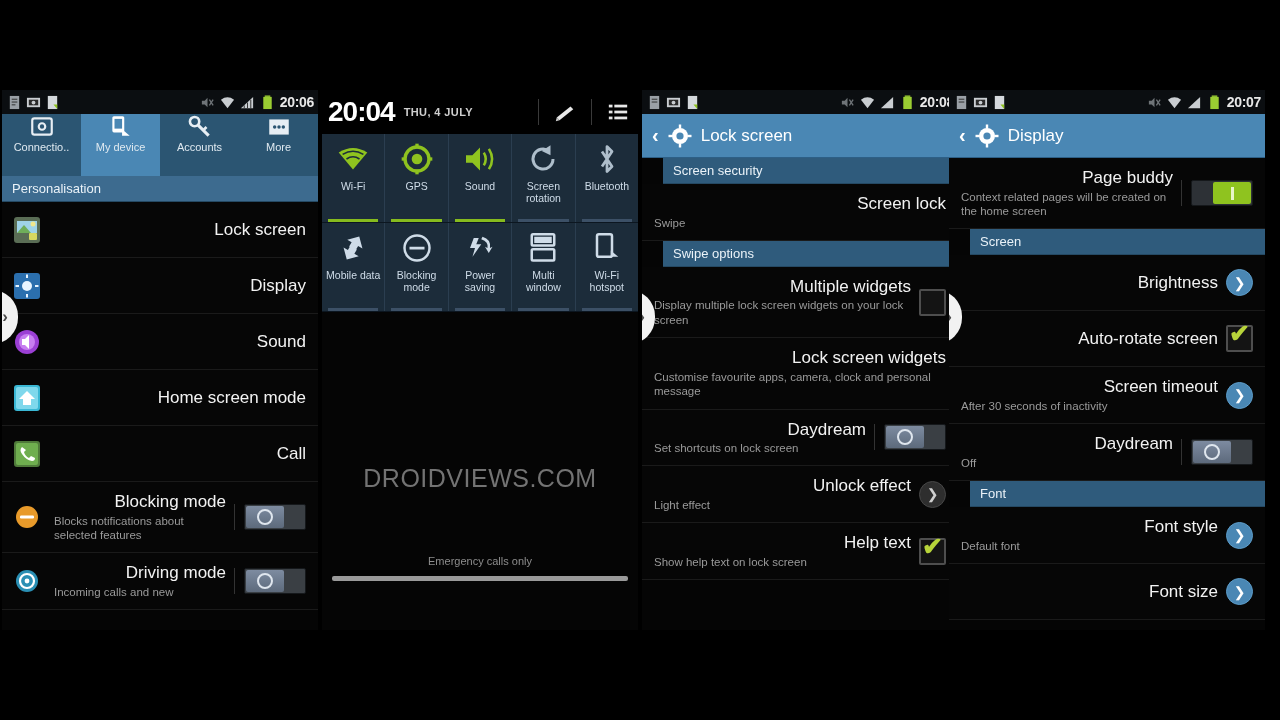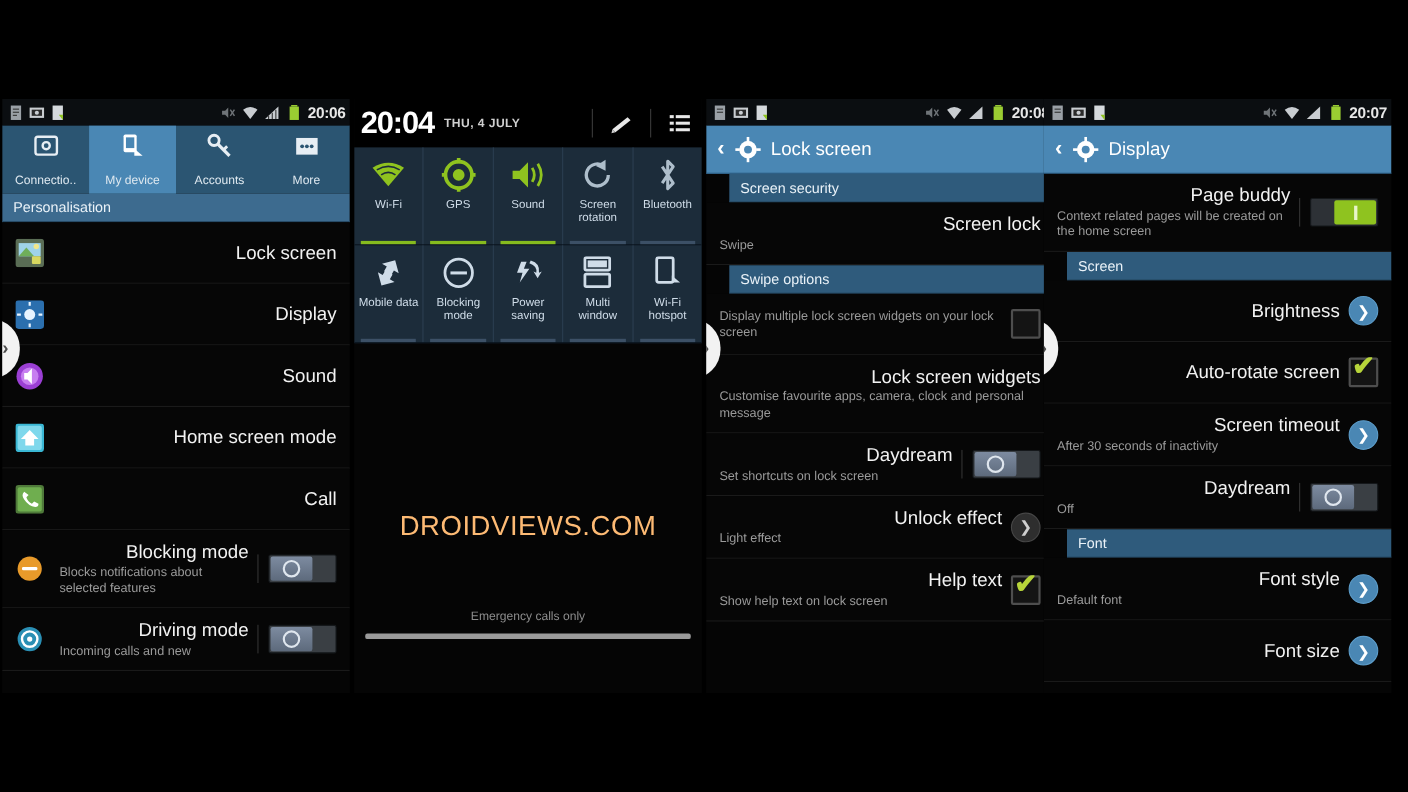--- a/index.html
+++ b/index.html
@@ -18,21 +18,21 @@
   .statusbar { height:24px; background:#0b0e11; display:flex; align-items:center;
     padding:0 5px; gap:3px; position:relative; }
   .sb-left { display:flex; align-items:center; gap:4px; }
   .sb-right { position:absolute; right:4px; display:flex; align-items:center; gap:5px; }
   .sb-ico { width:15px; height:15px; display:block; }
   .sb-time { color:#e8e8e8; font-size:14px; font-weight:bold; letter-spacing:-0.3px; }
 
   
   .tabbar { height:62px; background:#2b5572; display:flex; }
   .tab { flex:1; display:flex; flex-direction:column; align-items:center;
-    justify-content:center; gap:12px; }
+    justify-content:flex-start; gap:1px; }
   .tab.sel { background:#4a87b4; }
   .tab-ico { width:26px; height:26px; }
   .tab-lbl { color:#dfe9f0; font-size:11px; white-space:nowrap; }
   .section-hdr { background:#3d6b8f; color:#eaf2f8; font-size:13px; padding:5px 10px;
     border-bottom:1px solid #254963; }
   .section-hdr.dk { background:#2f5b7c;margin-left:21px; }
 
   .row { position:relative; border-bottom:1px solid #1a1a1a; padding:10px 12px;
     display:flex; align-items:center; min-height:56px; background:#060606; }
   .row-ico { width:26px; height:26px; margin-right:14px; flex:0 0 26px; }
@@ -78,21 +78,21 @@
   .qs { flex:1; padding:7px 2px 0; display:flex; flex-direction:column;
     align-items:center; border-right:1px solid #2b3e50; position:relative;
     min-height:88px; }
   .qs:last-child { border-right:none; }
   .qs-ico { height:36px; display:flex; align-items:center; justify-content:center; }
   .qs-lbl { color:#cfdce8; font-size:10.5px; text-align:center; line-height:1.15;
     margin-top:3px; padding-bottom:4px; }
   .qs-bar { position:absolute; bottom:0; left:6px; right:6px; height:3px;
     background:#3c5066; }
   .qs-bar.on { background:#86bb1e; }
-  .watermark { color:#fdba74; font-size:25px; letter-spacing:0.5px;
+  .watermark { color:#737373; font-size:25px; letter-spacing:0.5px;
     text-align:center; margin-top:152px; font-family:"Liberation Sans", sans-serif; }
   .emerg { color:#8d8d8d; font-size:11px; text-align:center; margin-top:62px; }
   .handle { height:5px; background:#9a9a9a; margin:9px 10px 0; border-radius:2px; }
 
   
   .apphdr { height:44px; background:#4a87b4; display:flex; align-items:center;
     padding:0 10px; gap:9px; border-bottom:1px solid #2d5f86; }
   .apphdr .back { color:#fff; font-size:20px; font-weight:bold; }
   .apphdr .ttl { color:#fff; font-size:17px; }
 
@@ -494,20 +494,21 @@
       <div class="row-txt">
         <div class="row-title">Screen lock</div>
         <div class="row-sub">Swipe</div>
       </div>
     </div>
 
     <div class="section-hdr dk">Swipe options</div>
 
     <div class="row">
       <div class="row-txt">
+        <div class="row-title">Multiple widgets</div>
         <div class="row-sub">Display multiple lock screen widgets on your lock screen</div>
       </div>
       <div class="row-right">
         <span class="cb"></span>
       </div>
     </div>
 
     <div class="row">
       <div class="row-txt">
         <div class="row-title">Lock screen widgets</div>

